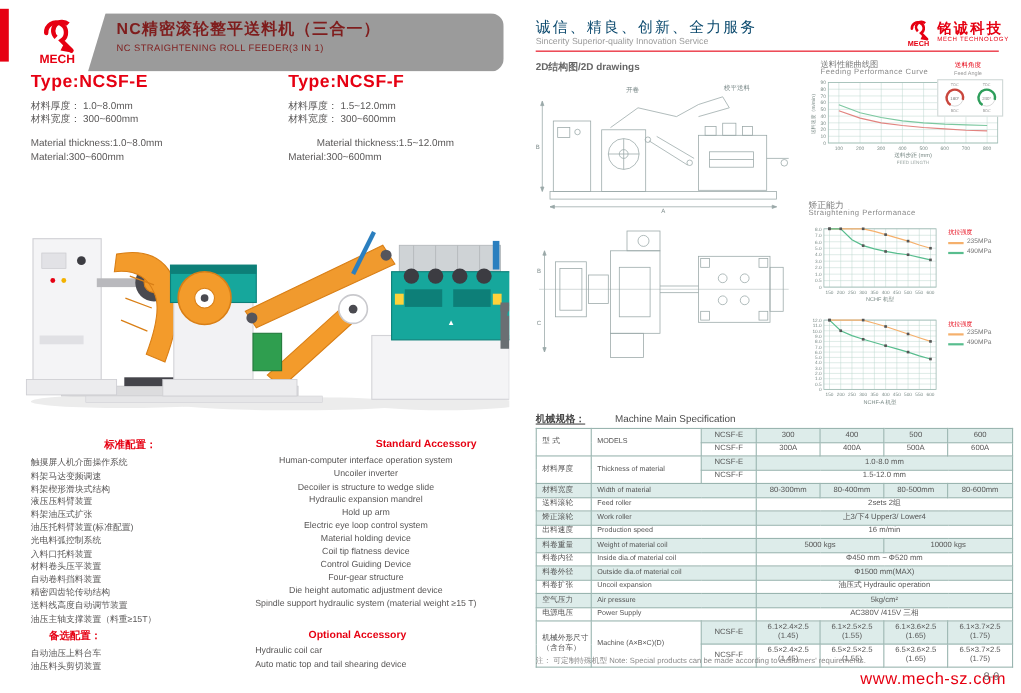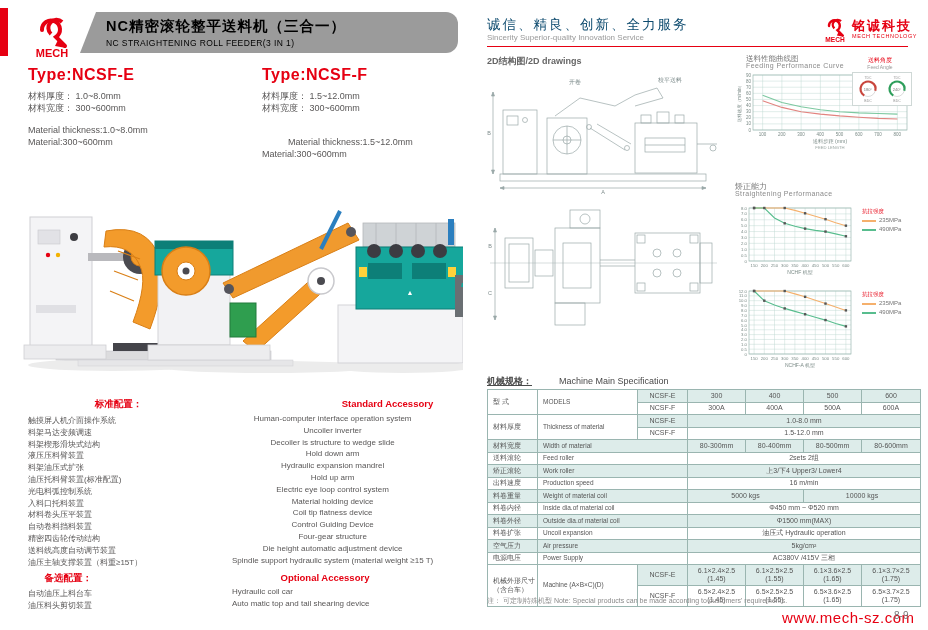--- a/index.html
+++ b/index.html
@@ -1,23 +1,23 @@
 <!DOCTYPE html>
 <html><head>
 <meta charset="utf-8">
 <style>
   html,body{margin:0;padding:0;background:#fff;}
   #page{position:relative;width:928px;height:630px;background:#fff;overflow:hidden;
         font-family:"Liberation Sans","DejaVu Sans",sans-serif;color:#595757;}
   .abs{position:absolute;}
   
   #red-stripe{left:0;top:8px;width:8px;height:48px;background:#e60012;}
-  #banner{left:80px;top:12px;width:378px;height:41px;background:#9b9b9b;
+  #banner{left:80px;top:12px;width:378px;height:53px;background:#9b9b9b;
           border-radius:0 12px 12px 0;clip-path:polygon(16px 0%,100% 0%,100% 100%,0% 100%);
-          color:#000000;padding-left:26px;box-sizing:border-box;}
+          color:#7f1d1d;padding-left:26px;box-sizing:border-box;}
   #banner .t1{font-size:14.5px;font-weight:bold;letter-spacing:1px;padding-top:5px;}
   #banner .t2{font-size:8.5px;letter-spacing:.4px;margin-top:2px;}
   .type-title{font-size:16px;font-weight:bold;color:#e60012;letter-spacing:.5px;}
   .spec-line{font-size:9px;color:#595757;line-height:12px;}
   .list-head{font-size:9.5px;font-weight:bold;color:#e60012;text-align:right;}
   .list .li{font-size:8px;color:#595757;line-height:11.8px;white-space:nowrap;}
   
   #slogan-cn{font-size:13.5px;color:#0c4a6e;letter-spacing:2px;}
   #slogan-en{font-size:8px;color:#9a9a9a;}
   #red-rule{left:487px;top:46px;width:421px;height:1px;background:#e60012;}
@@ -71,21 +71,21 @@
     <div class="type-title">Type:NCSF-E</div>
     <div class="spec-line" style="margin-top:6px;">材料厚度： 1.0~8.0mm</div>
     <div class="spec-line">材料宽度： 300~600mm</div>
     <div class="spec-line" style="margin-top:10px;">Material thickness:1.0~8.0mm</div>
     <div class="spec-line">Material:300~600mm</div>
   </div>
   <div class="abs" style="left:262px;top:66px;">
     <div class="type-title">Type:NCSF-F</div>
     <div class="spec-line" style="margin-top:6px;">材料厚度： 1.5~12.0mm</div>
     <div class="spec-line">材料宽度： 300~600mm</div>
-    <div class="spec-line" style="margin-top:22px;padding-left:26px;">Material thickness:1.5~12.0mm</div>
+    <div class="spec-line" style="margin-top:10px;padding-left:26px;">Material thickness:1.5~12.0mm</div>
     <div class="spec-line">Material:300~600mm</div>
   </div>
 
   <svg class="abs" style="left:18px;top:155px;" width="445" height="228" viewBox="0 0 445 228">
     <ellipse cx="95" cy="210" rx="85" ry="6" fill="#ececec"></ellipse>
     <ellipse cx="250" cy="212" rx="110" ry="6" fill="#ececec"></ellipse>
     <ellipse cx="385" cy="212" rx="70" ry="6" fill="#ececec"></ellipse>
 
     <rect x="38" y="196" width="215" height="9" fill="#dcdcde" stroke="#c4c4c8" stroke-width="0.6"></rect>
     <rect x="60" y="205" width="215" height="6" fill="#e6e6e8" stroke="#cfcfd3" stroke-width="0.5"></rect>
@@ -163,21 +163,20 @@
         <div class="li">送料线高度自动调节装置</div>
         <div class="li">油压主轴支撑装置（料重≥15T）</div>
       </div>
   </div>
   <div class="abs" style="left:232px;top:398px;">
     <div class="list-head">Standard Accessory</div>
     <div class="list" style="margin-top:4px;text-align:center;">
         <div class="li">Human-computer interface operation  system</div>
         <div class="li">Uncoiler inverter</div>
         <div class="li">Decoiler is structure to wedge slide</div>
-        <div class="li">Hold down arm</div>
         <div class="li">Hydraulic expansion mandrel</div>
         <div class="li">Hold up arm</div>
         <div class="li">Electric eye loop control system</div>
         <div class="li">Material holding device</div>
         <div class="li">Coil tip flatness device</div>
         <div class="li">Control Guiding Device</div>
         <div class="li">Four-gear structure</div>
         <div class="li">Die height automatic adjustment device</div>
         <div class="li">Spindle support hydraulic system (material weight ≥15 T)</div>
       </div>

